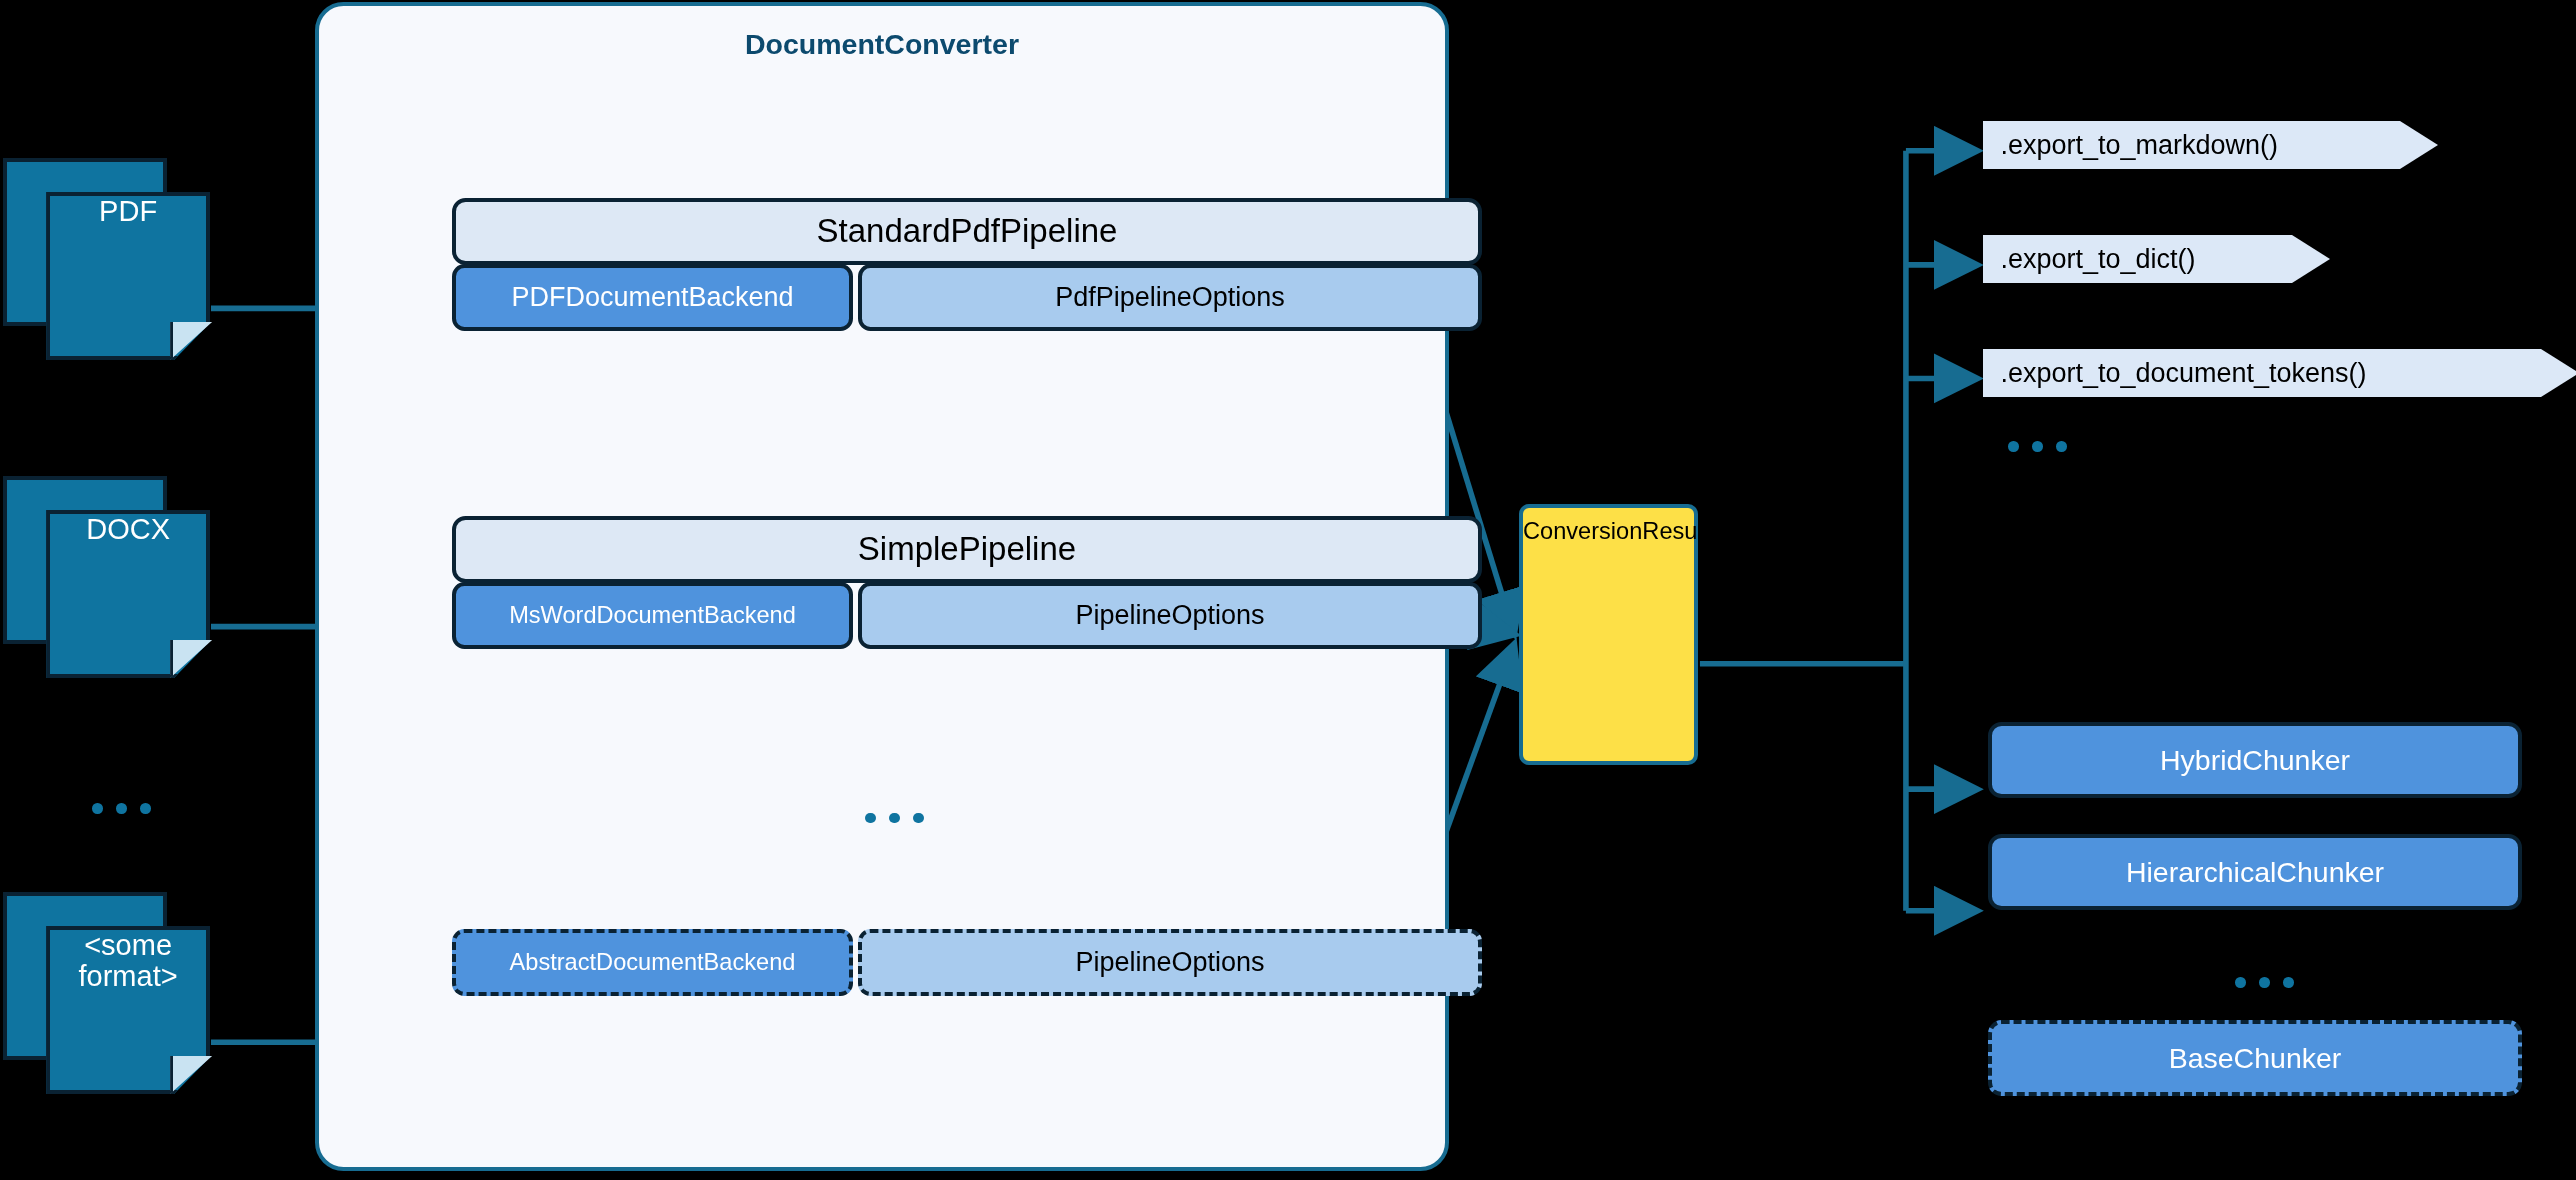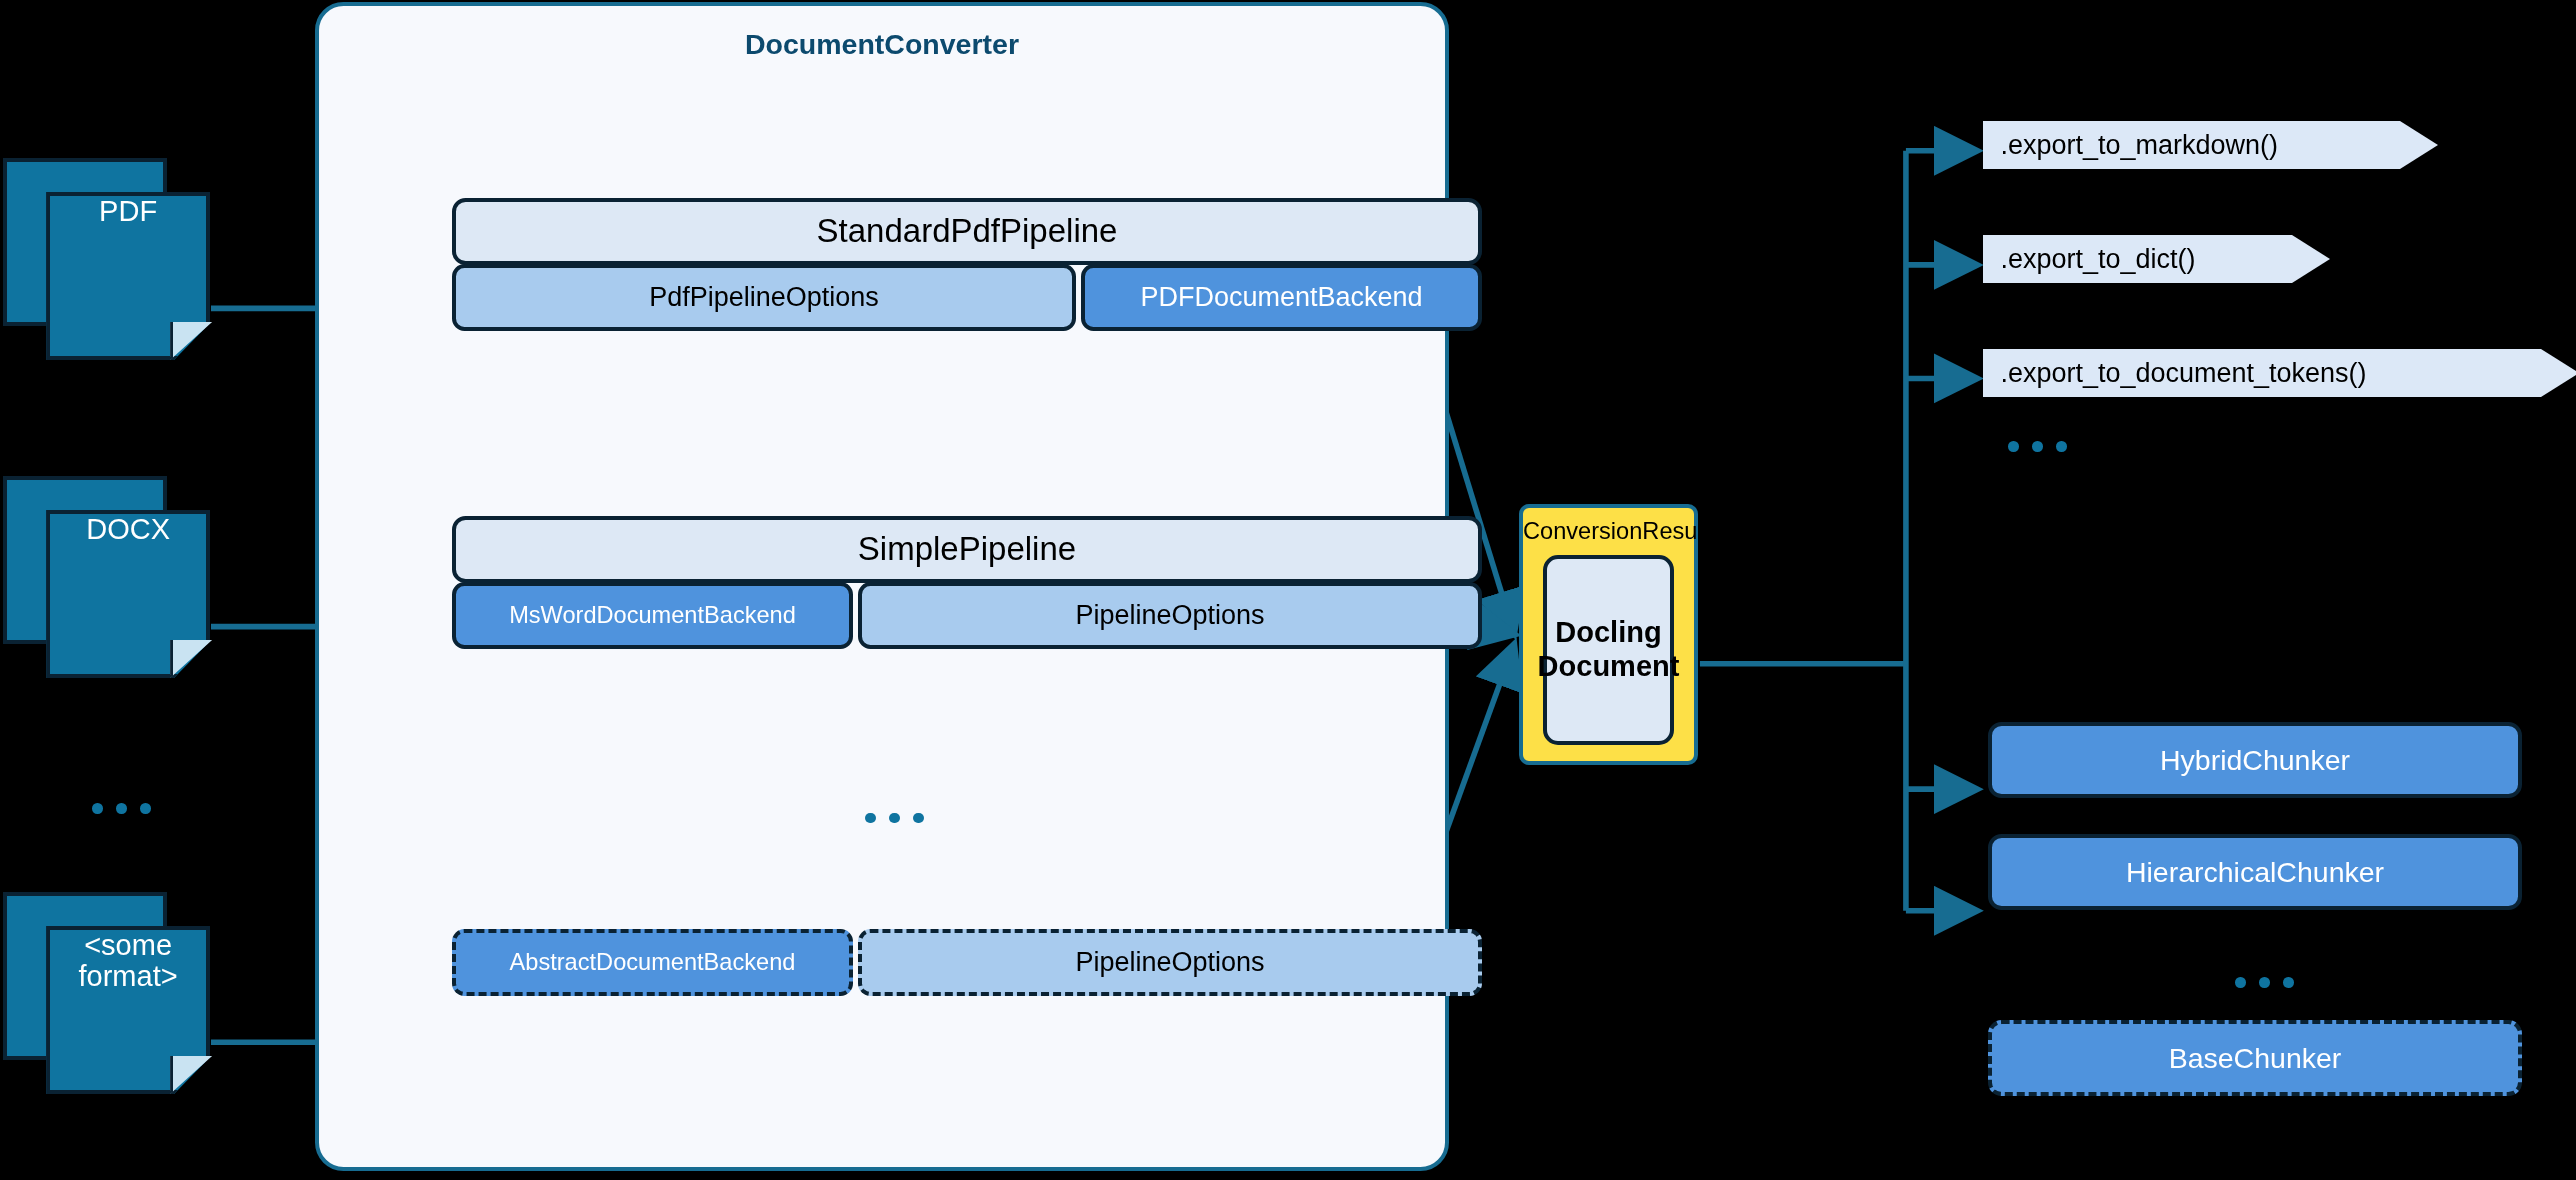--- a/index.html
+++ b/index.html
@@ -122,22 +122,22 @@
     </div>
   <div class="fold"></div>
 </div>
 
 <div id="converter-panel">
   <div id="converter-title">DocumentConverter</div>
 
   <div class="pipeline-group" style="top:192px;">
     <div class="pipe-head">StandardPdfPipeline</div>
     <div class="pipe-sub">
+      <div class="sub-box sub-backend" style="font-size:27px">PDFDocumentBackend</div>
       <div class="sub-box sub-options">PdfPipelineOptions</div>
-      <div class="sub-box sub-backend" style="font-size:27px">PDFDocumentBackend</div>
     </div>
   </div>
 
   <div class="pipeline-group" style="top:510px;">
     <div class="pipe-head">SimplePipeline</div>
     <div class="pipe-sub">
       <div class="sub-box sub-backend" style="font-size:23.6px">MsWordDocumentBackend</div>
       <div class="sub-box sub-options">PipelineOptions</div>
     </div>
   </div>
@@ -151,24 +151,20 @@
   <div class="pipeline-group dashed" style="top:924px;">
     <div class="pipe-sub">
       <div class="sub-box sub-backend" style="font-size:23.6px">AbstractDocumentBackend</div>
       <div class="sub-box sub-options">PipelineOptions</div>
     </div>
   </div>
 </div>
 
 <div id="conversion-result">
   <div id="conversion-result-label">ConversionResult</div>
-  <div id="docling-document">
-      <span id="docling-label" style="white-space:pre-line">Docling
-Document</span>
-    </div>
 </div>
 
 <div class="chevron" style="left:1983px;top:121px;width:455px;clip-path:polygon(0 0,calc(100% - 38px) 0,100% 50%,calc(100% - 38px) 100%,0 100%);">
   <span>.export_to_markdown()</span>
 </div>
 <div class="chevron" style="left:1983px;top:235px;width:347px;clip-path:polygon(0 0,calc(100% - 38px) 0,100% 50%,calc(100% - 38px) 100%,0 100%);">
   <span>.export_to_dict()</span>
 </div>
 <div class="chevron" style="left:1983px;top:349px;width:596px;clip-path:polygon(0 0,calc(100% - 38px) 0,100% 50%,calc(100% - 38px) 100%,0 100%);">
   <span>.export_to_document_tokens()</span>

